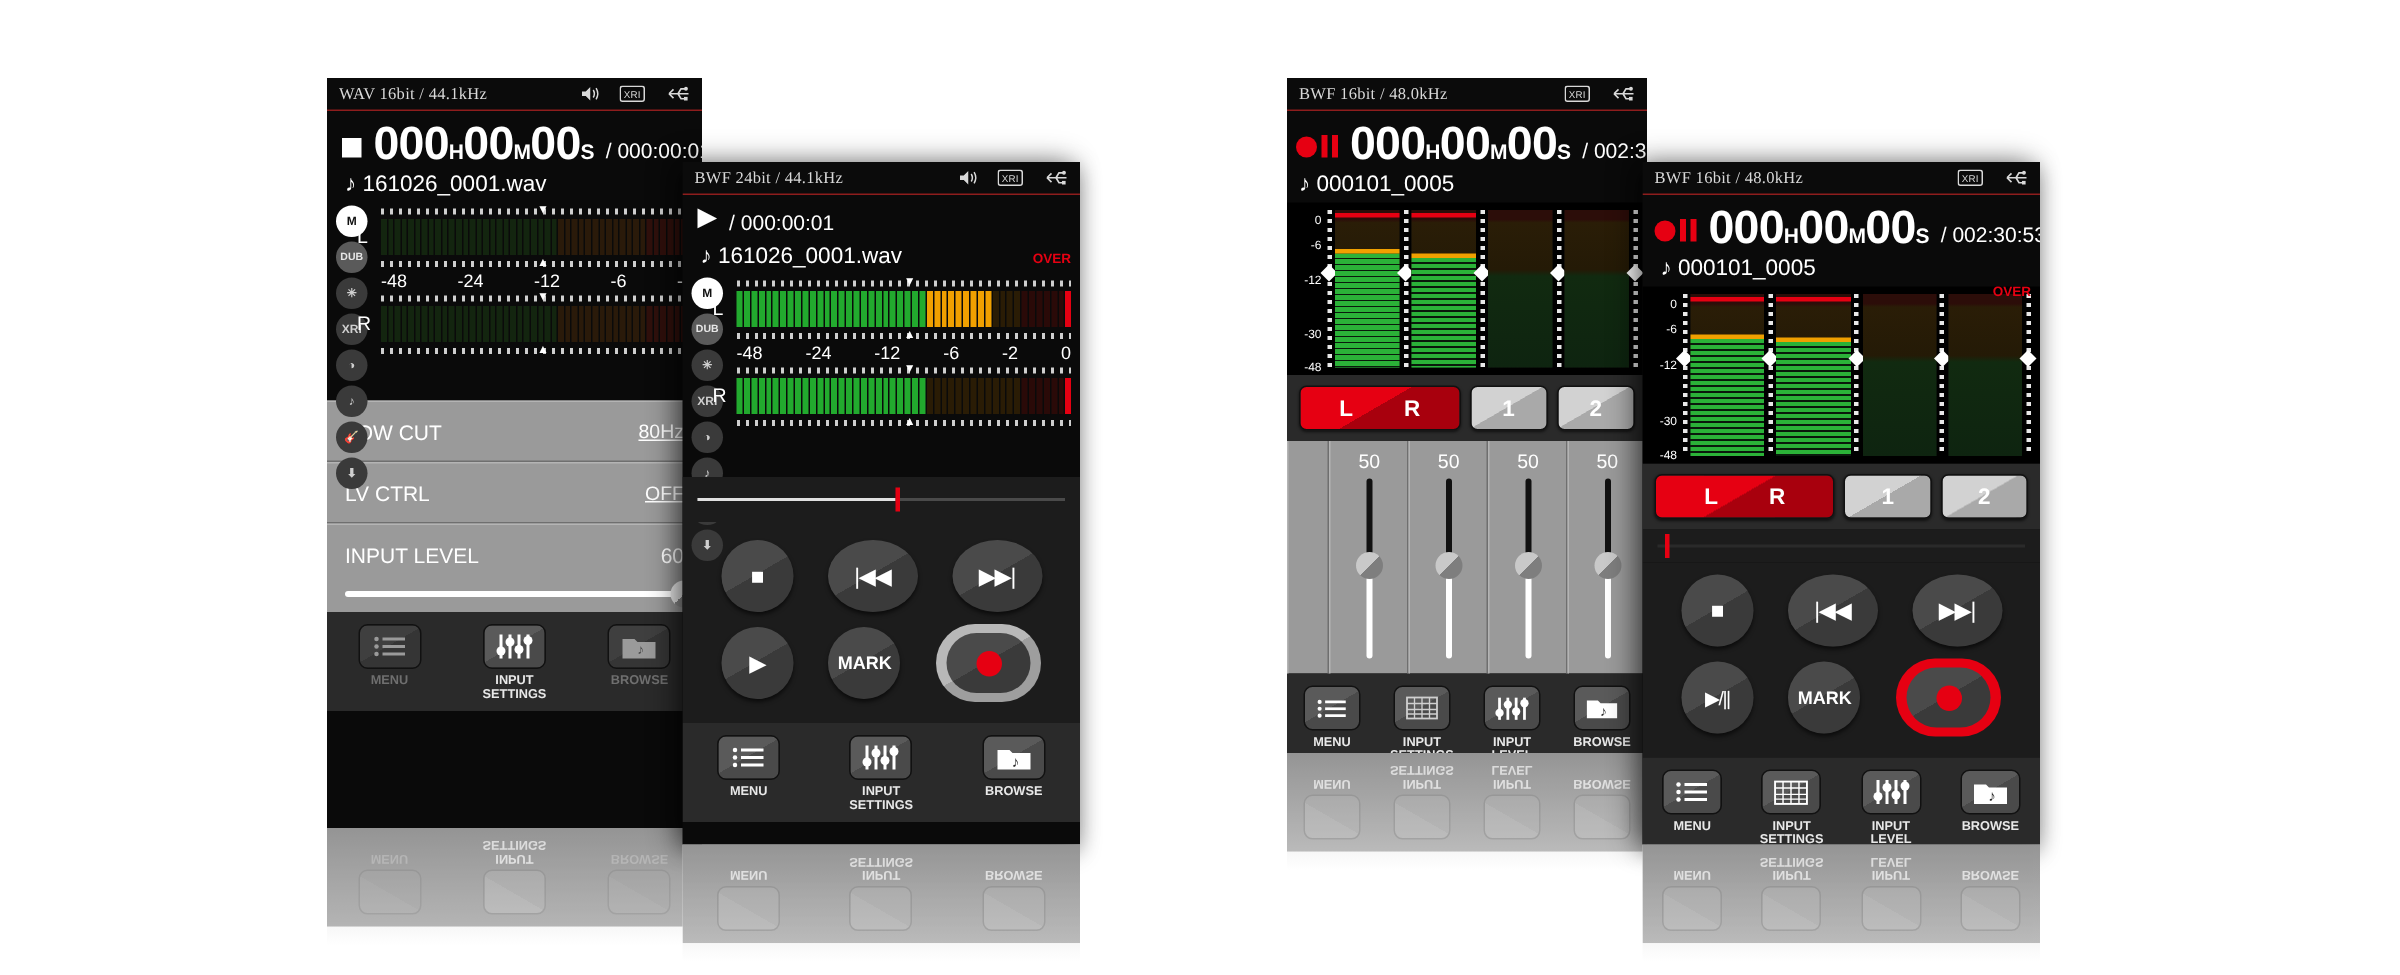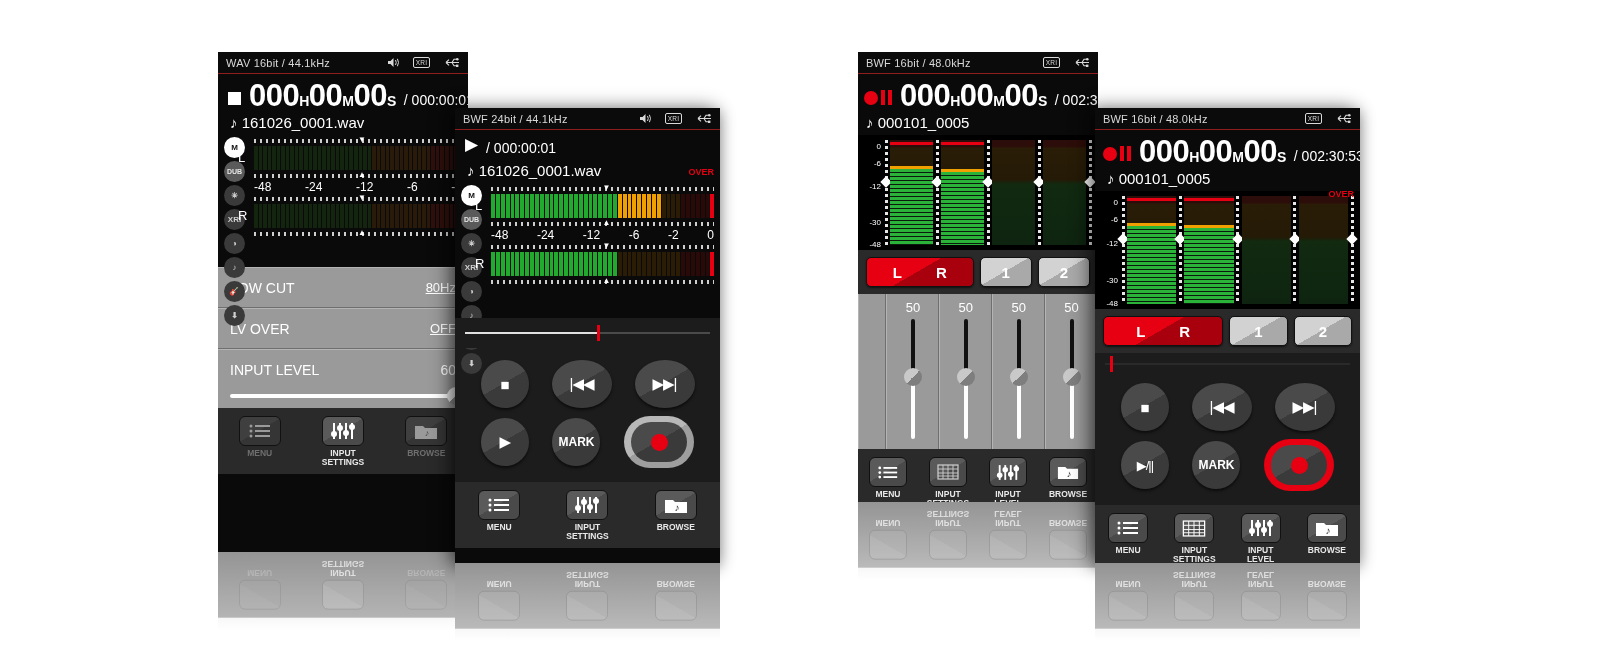--- a/index.html
+++ b/index.html
@@ -14,21 +14,21 @@
   
   .device { position: absolute; background:#0a0a0a; overflow:hidden; }
   .device.shadowed { box-shadow: -6px 0 18px rgba(0,0,0,.45), 0 4px 14px rgba(0,0,0,.35); }
 
   .statusbar {
     height: 22px; background:#0b0b0b; color:#d9d9d9;
     display:flex; align-items:center; padding:0 8px;
     border-bottom: 1px solid #8e1d1d;
     font-size: 11px; letter-spacing:.2px;
   }
-  .statusbar .fmt { white-space:nowrap; }
+  .statusbar .fmt { white-space:nowrap;font-family:Liberation Serif, serif; }
   .statusbar .spacer { flex:1 }
   .sb-icon { margin-left:12px; display:inline-flex; align-items:center; color:#d9d9d9; }
 
   
   .timerow { display:flex; align-items:flex-end; padding: 6px 0 0 10px; color:#fff; gap:8px; }
   .tr-state { display:flex; align-items:center; gap:3px; margin-bottom:6px; }
   .sq { width:13px; height:13px; background:#fff; }
   .recdot { width:14px; height:14px; border-radius:50%; background:#e60012; }
   .pausebars { display:flex; gap:3px; }
   .pausebars i { display:block; width:4px; height:15px; background:#e60012; }
@@ -316,21 +316,21 @@
           </div>
       </div>
     </div>
 
     <div class="setlist">
       <div class="setrow">
         <span>LOW CUT</span>
         <span class="val">80Hz</span>
       </div>
       <div class="setrow">
-        <span>LV OVER</span>
+        <span>LV CTRL</span>
         <span class="val">OFF</span>
       </div>
       <div class="setrow" style="border-bottom:none">
         <span>INPUT LEVEL</span>
         <span>60</span>
       </div>
       <div class="sliderrow">
         <div class="track">
           <div class="knob" id="p1knob" style="left: 96%;"></div>
         </div>

